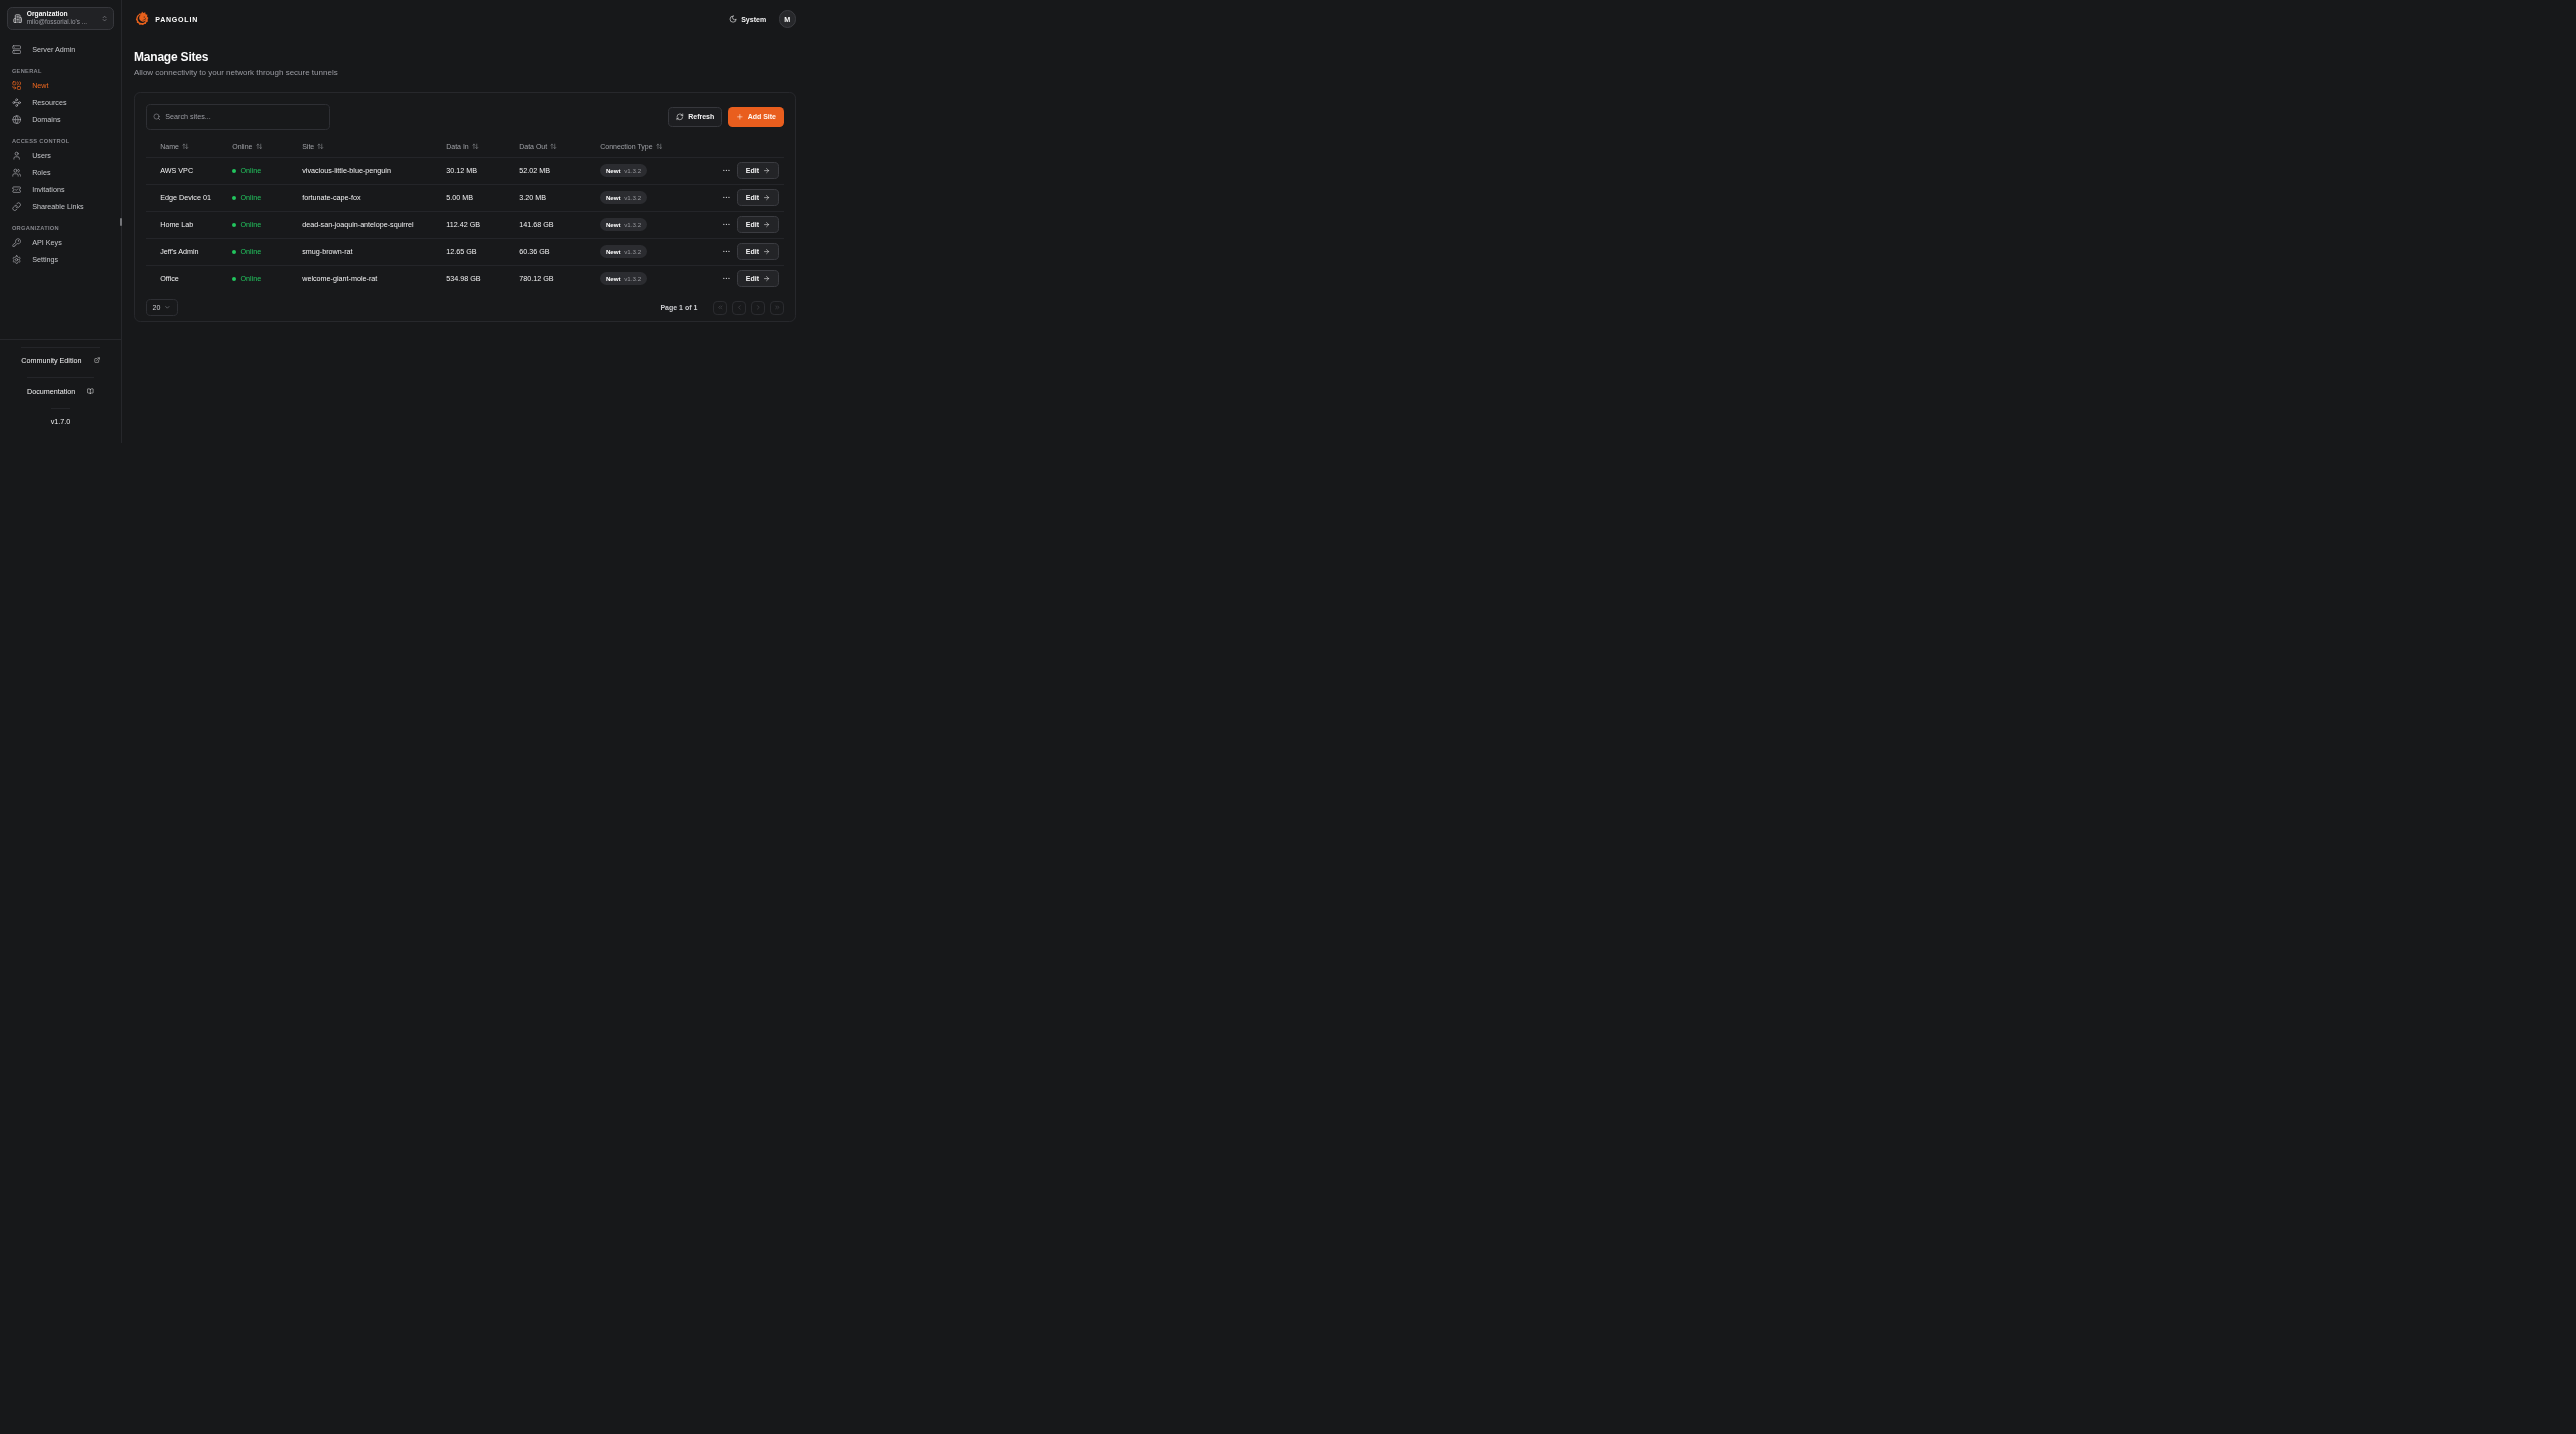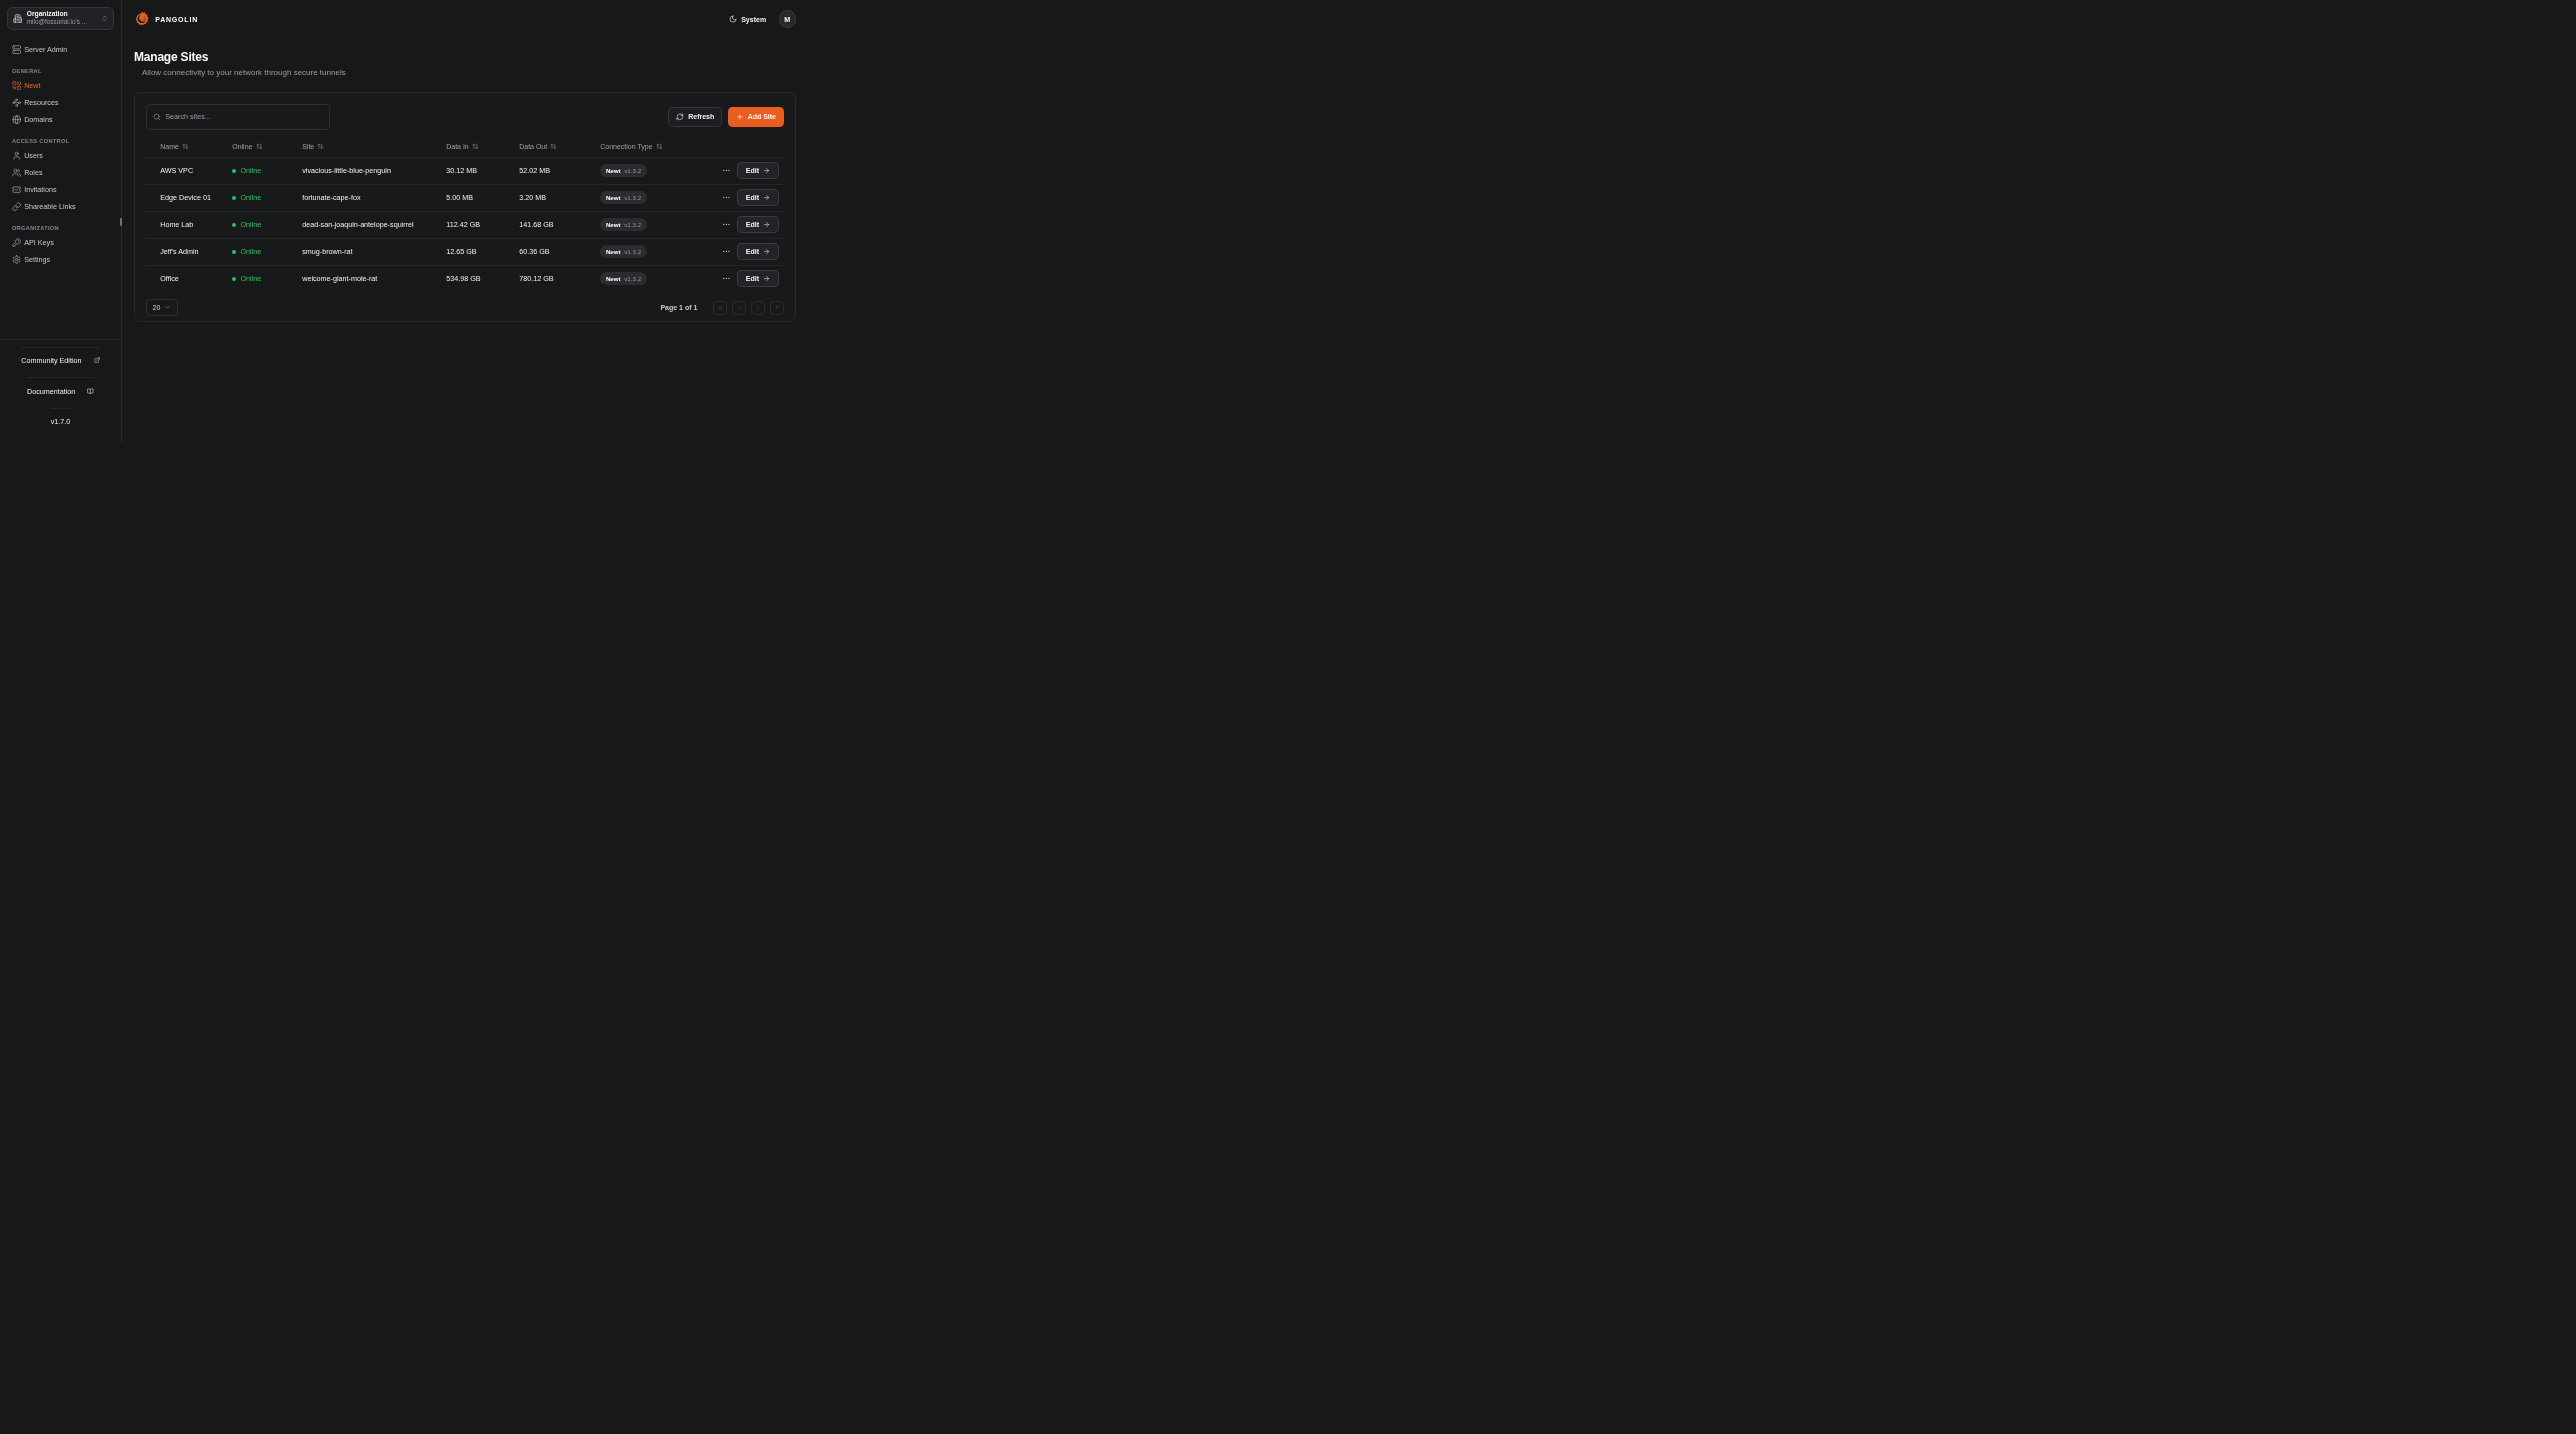--- a/index.html
+++ b/index.html
@@ -21,21 +21,21 @@
     display:flex; align-items:center; gap:4.6px;
     border:0.5px solid #36373c; background:#212225; border-radius:5.2px;
     height:23px; padding:0 5.2px; cursor:pointer;
   }
   .org-text { display:flex; flex-direction:column; line-height:1.25; min-width:0; }
   .org-title { font-size:6.7px; font-weight:700; color:#fafafa; }
   .org-sub { font-size:6.4px; color:#9b9ca3; white-space:nowrap; }
   .org-caret { margin-left:auto; color:#9b9ca3; }
   .nav { margin-top:11.3px; }
   .nav-item {
-    display:flex; align-items:center; gap:3px;
+    display:flex; align-items:center; gap:11px;
     padding:3.6px 5.2px; margin:0.5px 0; border-radius:4.1px;
     font-size:7.2px; color:#c6c7cb; cursor:pointer;
   }
   .nav-item .ic { width:9.3px; height:9.3px; color:#a8a9ae; }
   .nav-item.active { color:#F0681F; }
   .nav-item.active .ic { color:#F0681F; }
   .section-label {
     margin:10.3px 0 3.1px 5.2px; font-size:5.7px; font-weight:700;
     letter-spacing:0.3px; color:#85868c;
   }
@@ -61,21 +61,21 @@
   .theme-toggle { display:flex; align-items:center; gap:4.1px; font-size:7px; font-weight:600; color:#f2f2f3; cursor:pointer; }
   .theme-toggle .ic { width:8.2px; height:8.2px; }
   .avatar {
     width:17.5px; height:17.5px; border-radius:50%;
     background:#27282b; border:0.5px solid #3b3c41;
     display:flex; align-items:center; justify-content:center;
     font-size:7.2px; font-weight:700; color:#fafafa; cursor:pointer;
   }
   .page-head { margin-top:12.4px; }
   .page-title { font-size:12px; font-weight:700; letter-spacing:-0.2px; color:#fbfbfc; }
-  .page-sub { margin-top:3.6px; font-size:8px; color:#9b9ca3;margin-left:8px; }
+  .page-sub { margin-top:3.6px; font-size:8px; color:#9b9ca3; }
 
   
   .card {
     margin-top:15px; height:230px;
     border:0.5px solid #27282c; border-radius:6.2px; background:#18191b;
     padding:10.8px;
   }
   .toolbar { display:flex; align-items:center; justify-content:space-between; }
   .search {
     width:184px; height:26px; border:0.5px solid #2e2f34; border-radius:4.6px;

